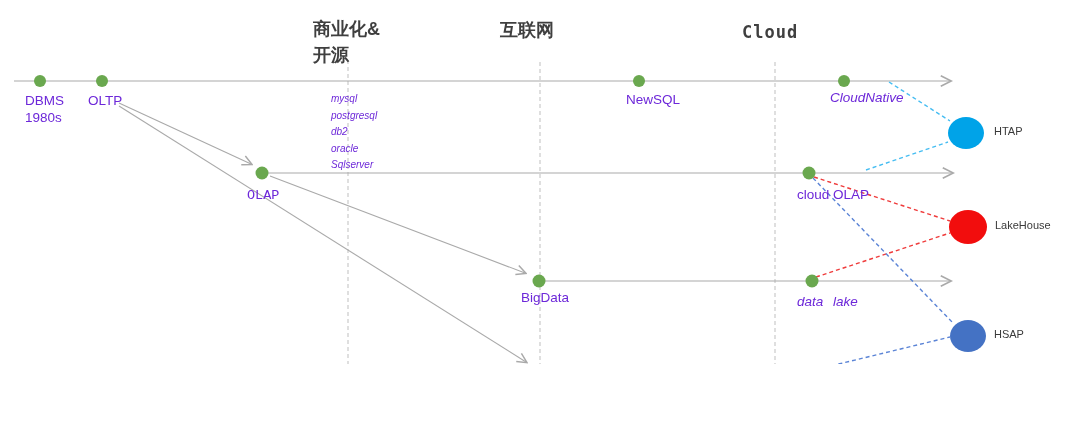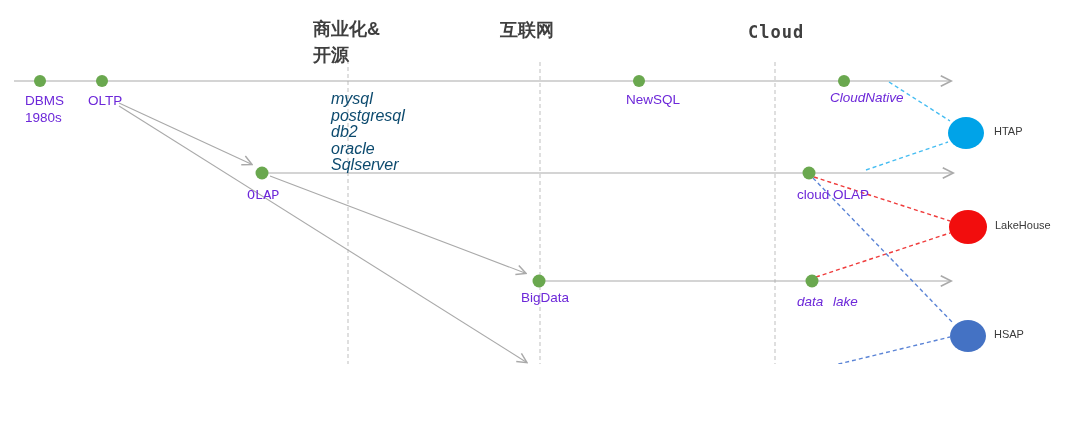--- a/index.html
+++ b/index.html
@@ -34,26 +34,25 @@
     color: #3f3f3f;
     font-size: 18px;
     font-weight: bold;
     line-height: 26px;
     white-space: nowrap;
   }
   .era.mono {
     font-family: "DejaVu Sans Mono", monospace;
     letter-spacing: 1px;
     font-size: 17px;
-    margin-left: 6px;
   }
   .techlist {
     position: absolute;
-    color: #0c4a6e;
-    font-size: 16px;
+    color: #6d28d9;
+    font-size: 10px;
     font-style: italic;
     line-height: 16.5px;
     white-space: nowrap;
   }
 </style>
 </head>
 <body>
 
 <div class="canvas">
 

